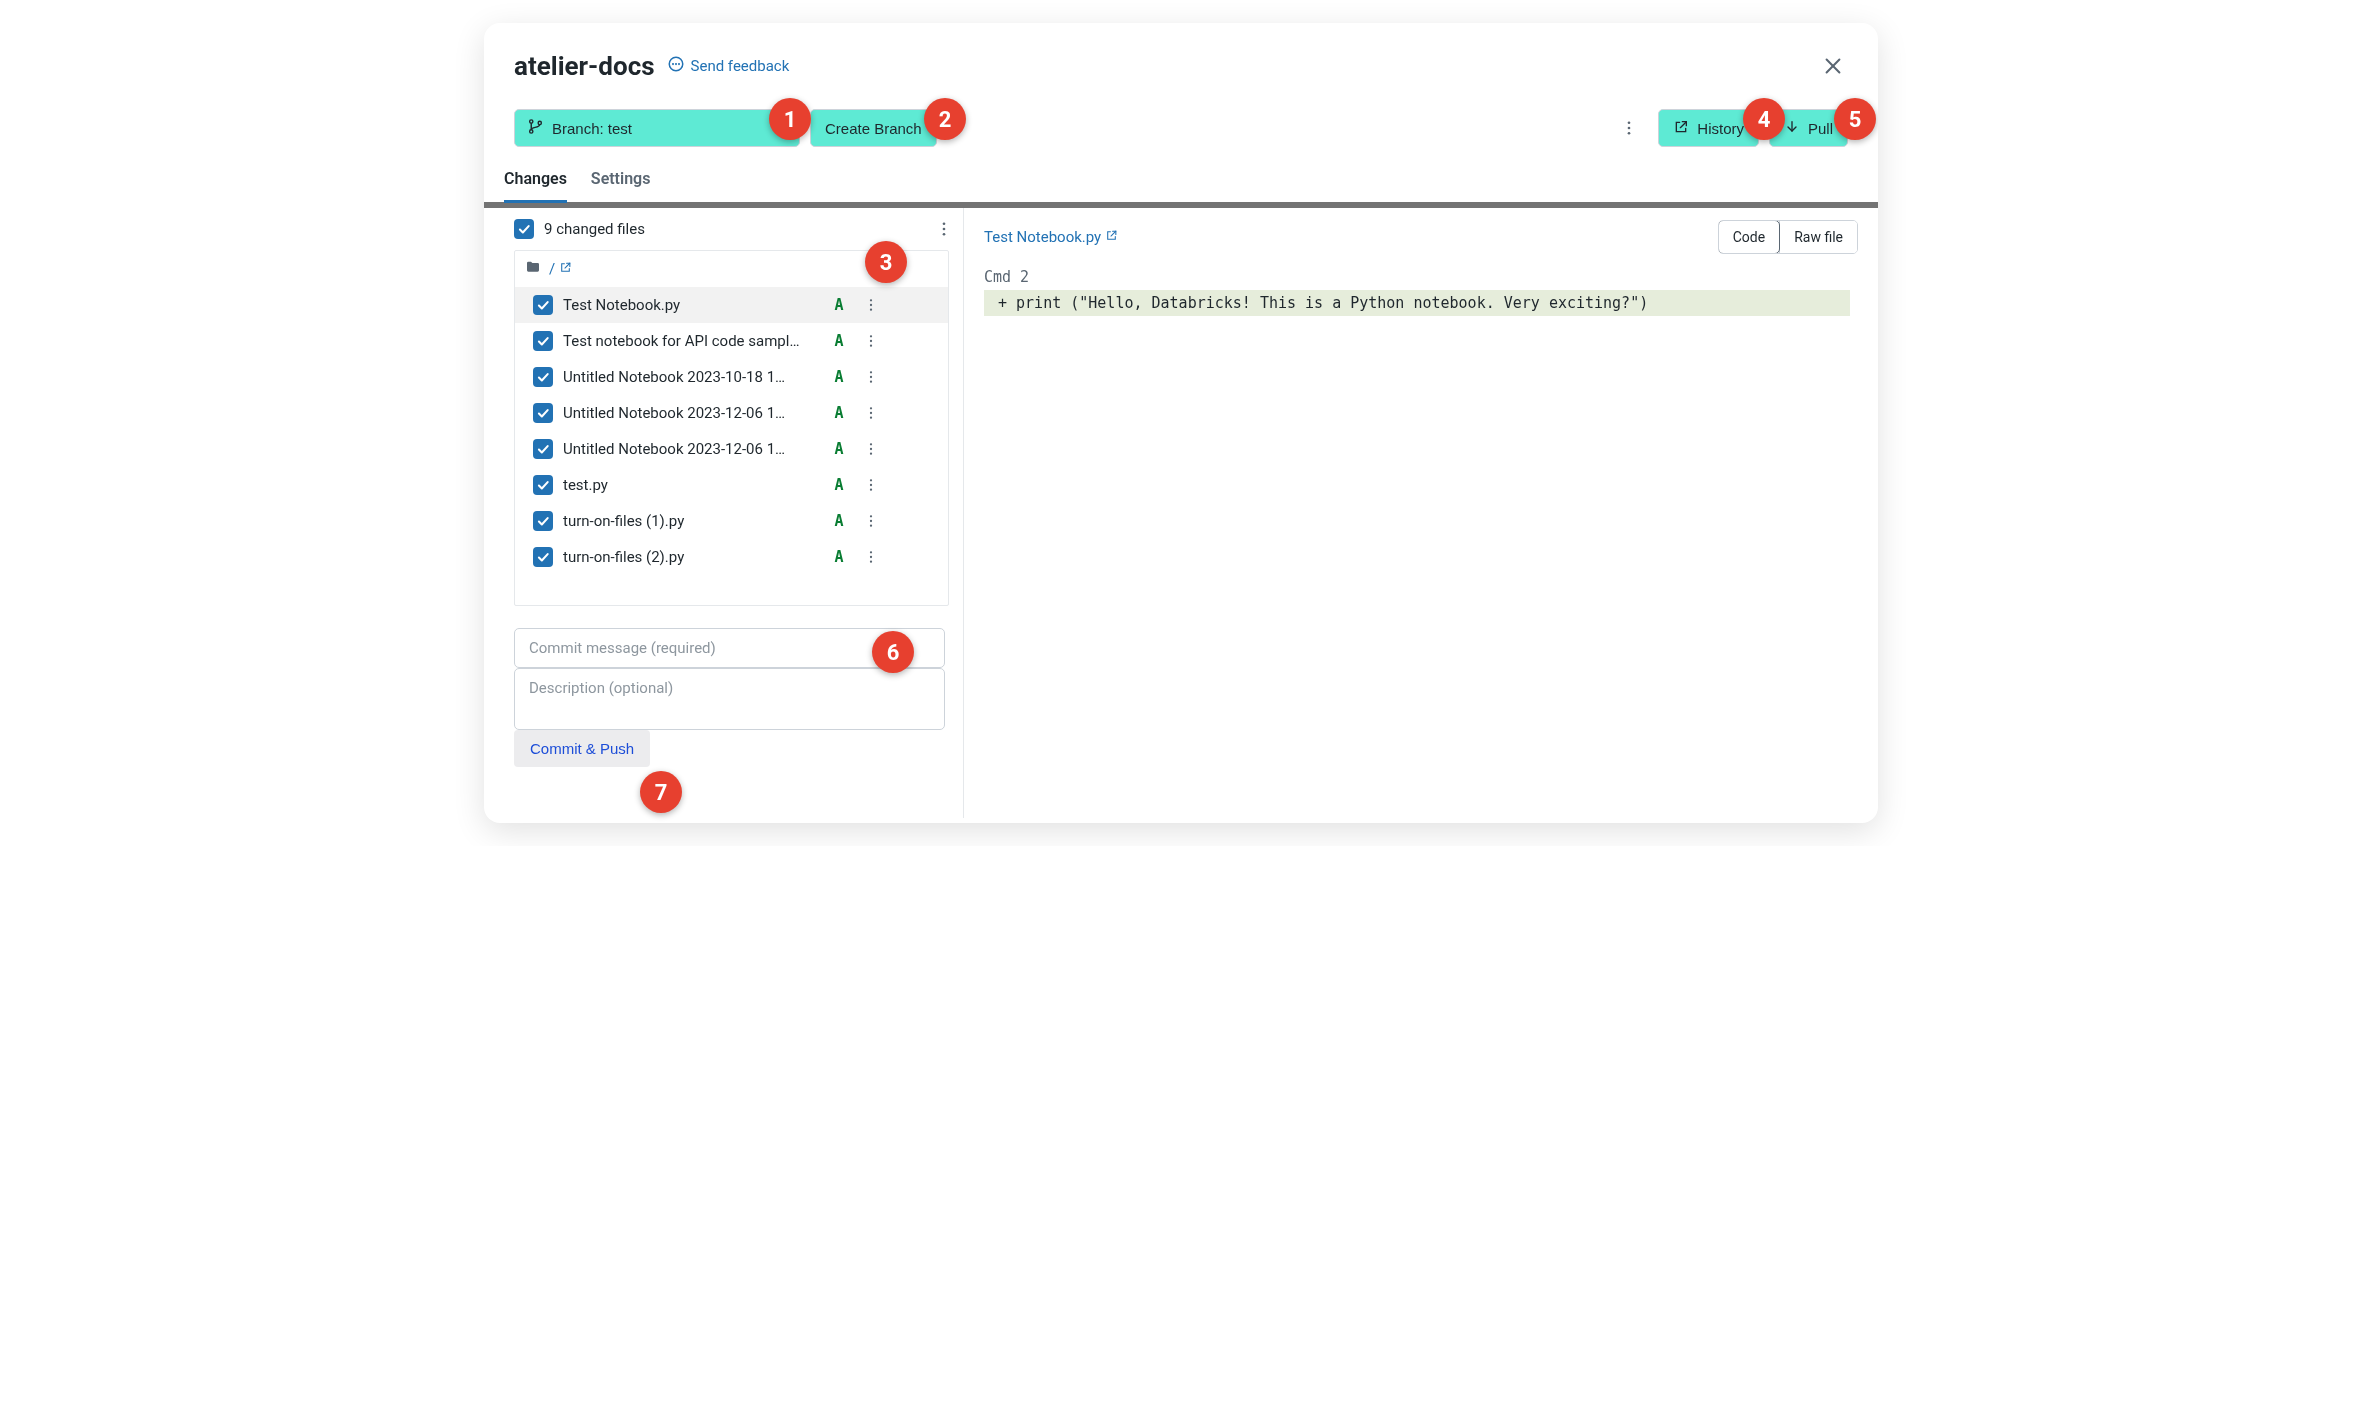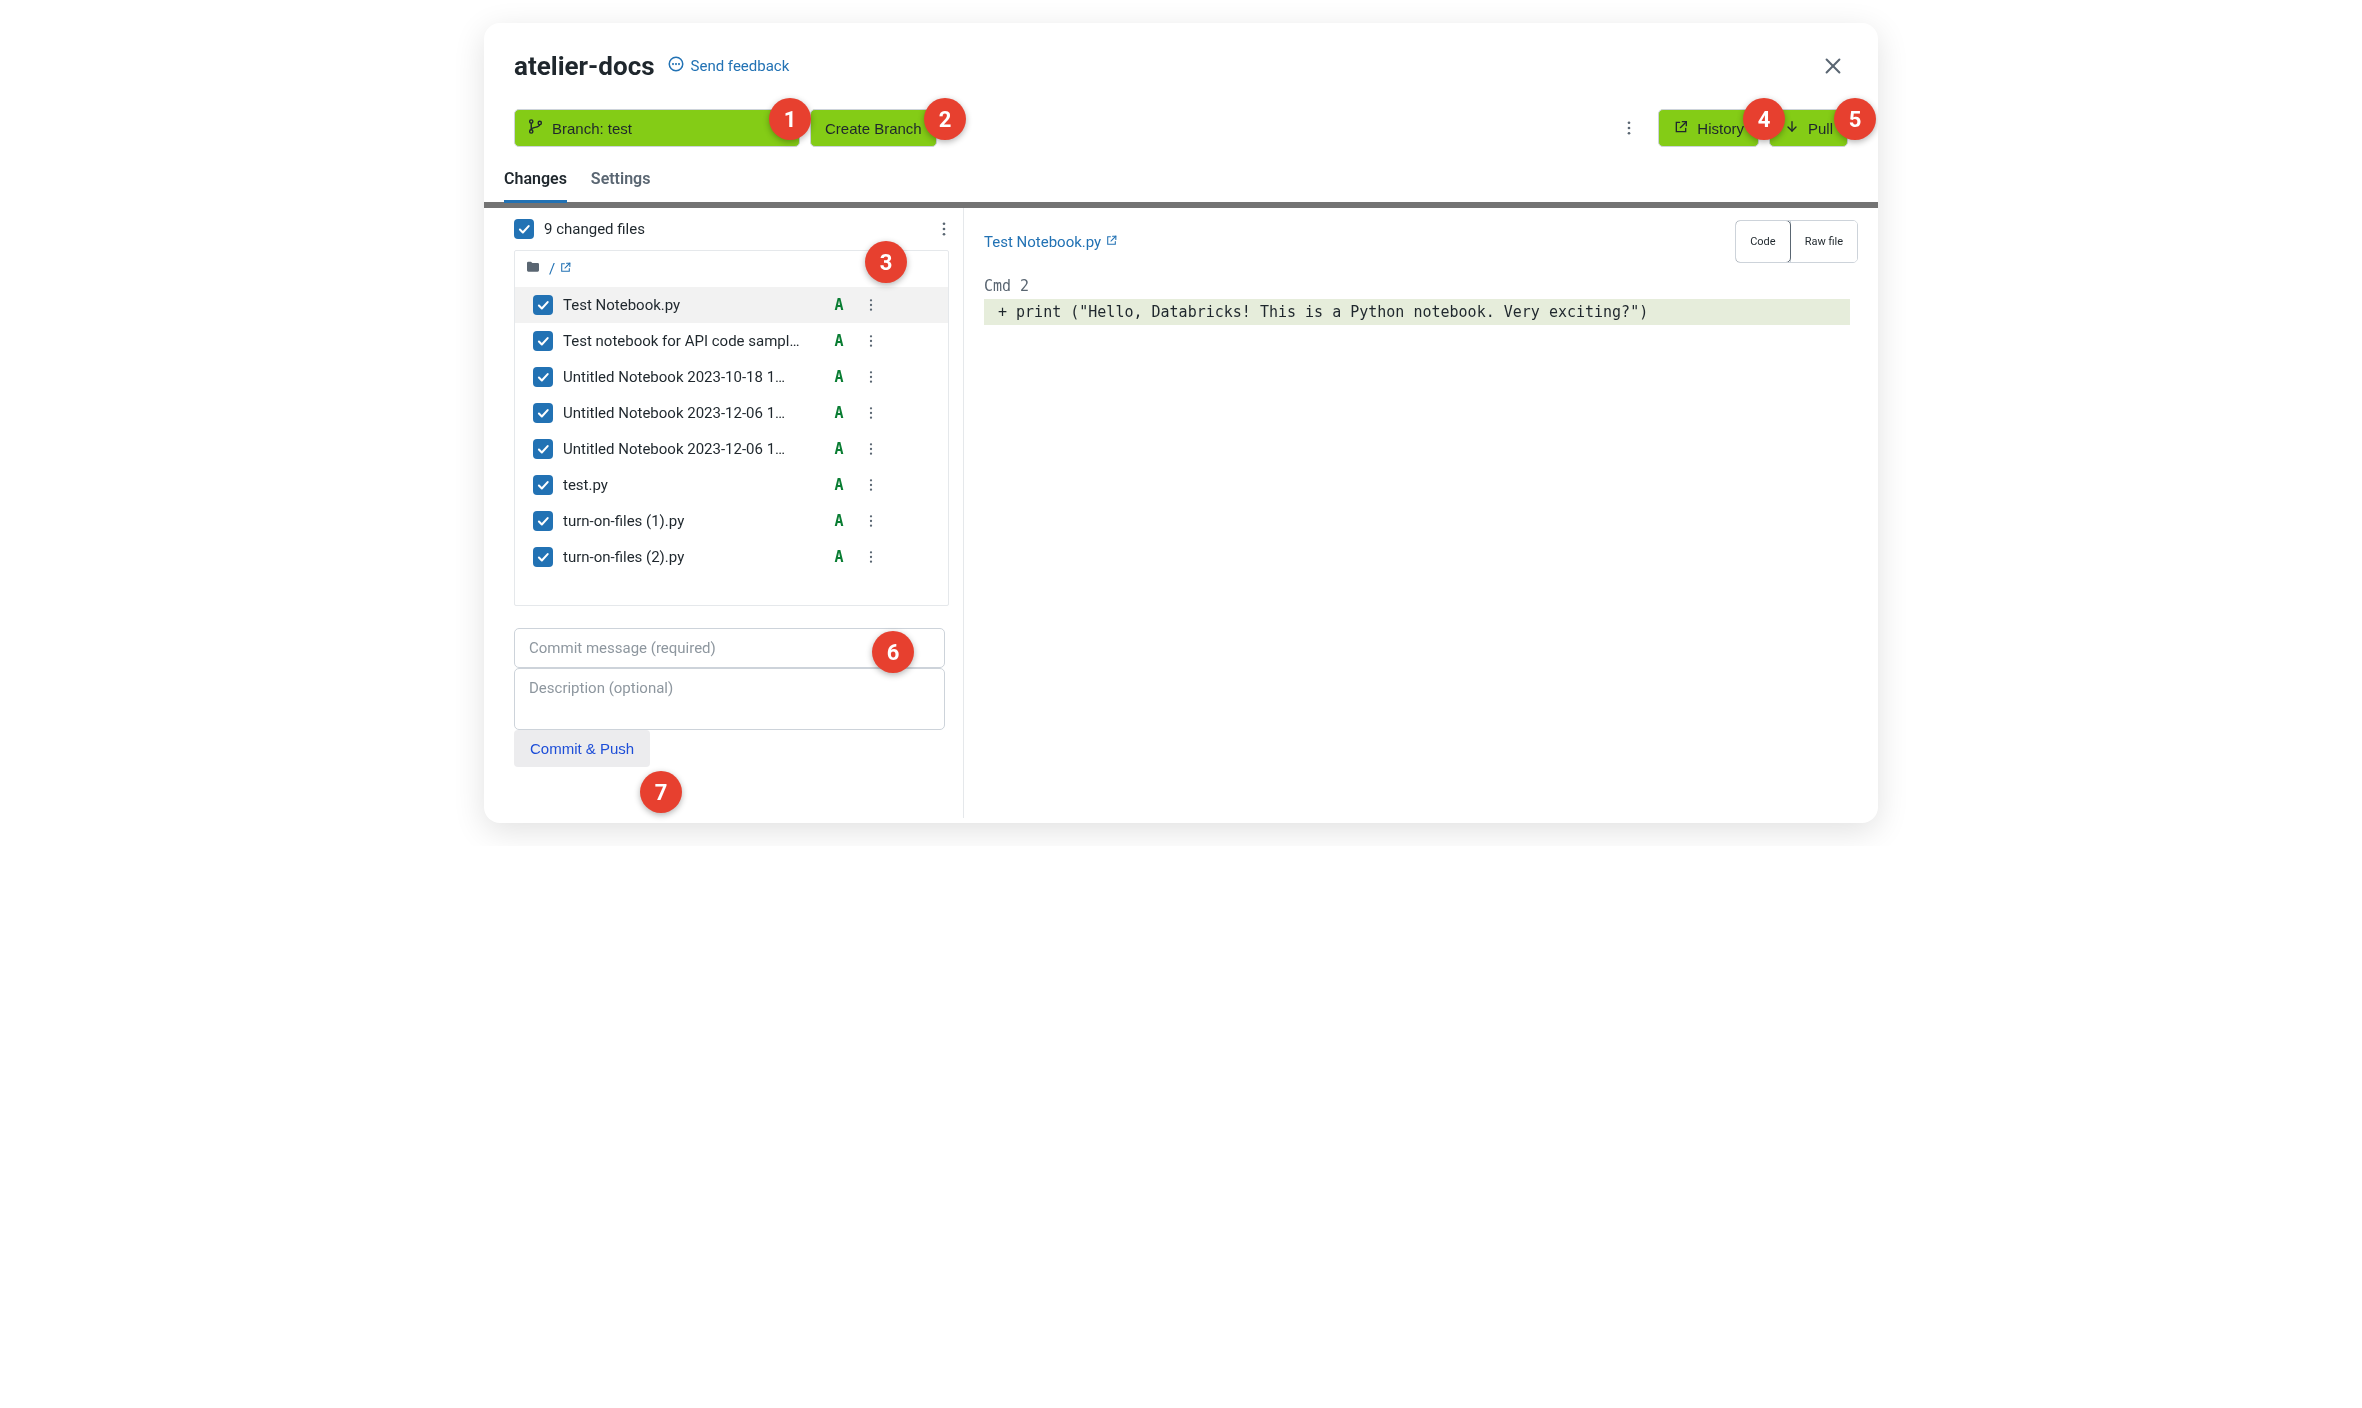--- a/index.html
+++ b/index.html
@@ -54,21 +54,21 @@
     display: flex;
     align-items: center;
     padding: 28px 30px 12px 30px;
     gap: 10px;
   }
   .btn {
     display: inline-flex;
     align-items: center;
     gap: 8px;
     border: 1px solid #cdd3da;
-    background: #84cc16;
+    background: #5eead4;
     border-radius: 5px;
     padding: 8px 14px;
     font-size: 15px;
     cursor: pointer;
     color: #1f272d;
     height: 38px;
   }
   .branch-select {
     width: 286px;
     justify-content: flex-start;
@@ -247,22 +247,22 @@
     align-items: center;
     gap: 4px;
   }
   .seg-group {
     display: flex;
     border: 1px solid #cdd3da;
     border-radius: 5px;
     overflow: hidden;
   }
   .seg {
-    padding: 14px 14px;
-    font-size: 11px;
+    padding: 8px 14px;
+    font-size: 14px;
     cursor: pointer;
     background: #fff;
   }
   .seg.active {
     background: #fff;
     border: 1.5px solid #5a6672;
     border-radius: 5px;
     margin: -1px;
     position: relative;
     z-index: 1;

